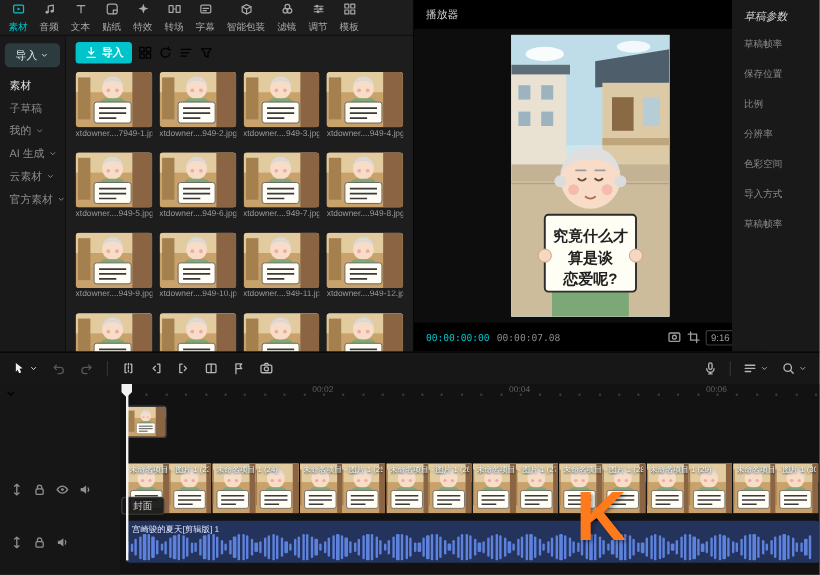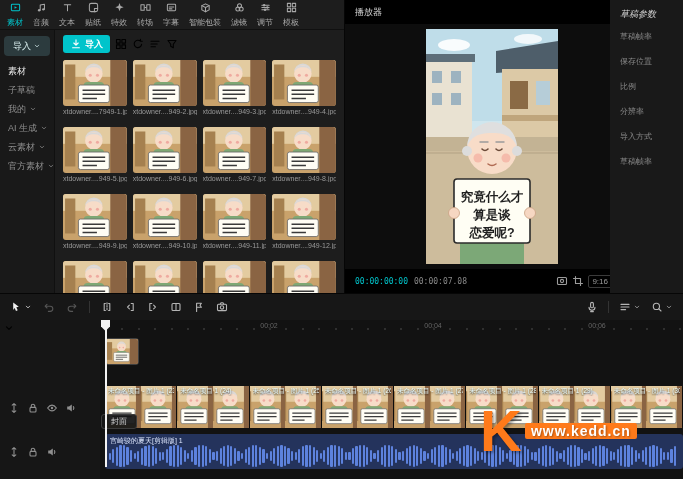--- a/index.html
+++ b/index.html
@@ -661,20 +661,21 @@
     </div>
   </div>
 
   <div class="params-section">
     <div class="pr-head">草稿参数</div>
     <div id="param-fields">
         <div class="pr-field">草稿帧率</div>
         <div class="pr-field">保存位置</div>
         <div class="pr-field">比例</div>
         <div class="pr-field">分辨率</div>
+        <div class="pr-field">色彩空间</div>
         <div class="pr-field">导入方式</div>
         <div class="pr-field">草稿帧率</div>
       </div>
   </div>
 
   <div class="timeline-section">
     <div class="tl-toolbar">
       <div class="tl-left">
         <span class="tl-tool primary">
             <span data-icon="cursor">
@@ -1334,17 +1335,16 @@
 
       <div class="playhead">
           <span class="playhead-handle"></span>
         </div>
     </div>
   </div>
 
   <div class="watermark">
     <span class="wm-k">K</span>
     <span class="wm-col">
-      <span class="wm-url">www.kedd.cn</span>
     </span>
   </div>
 
 </div>
 
 </body></html>

